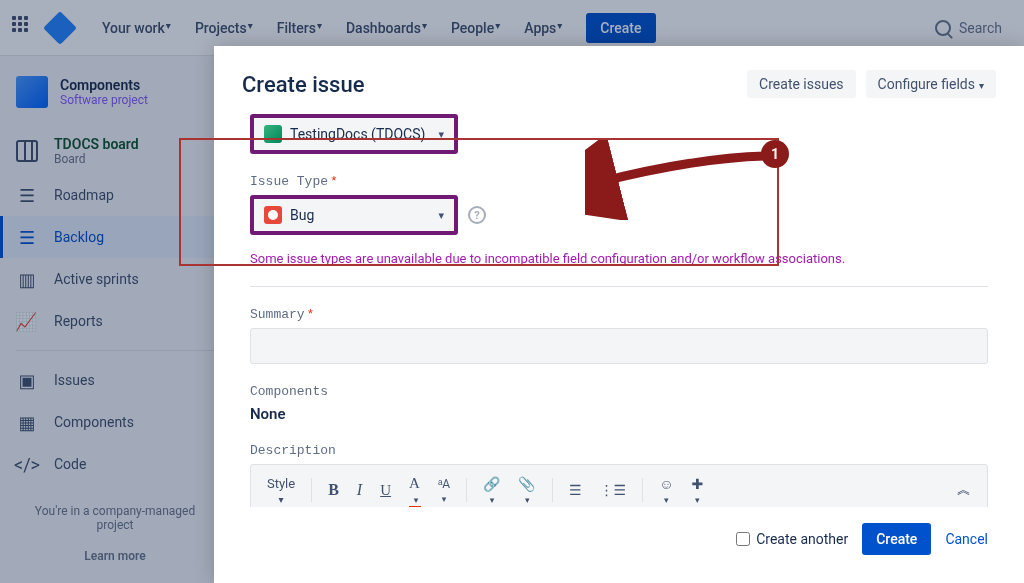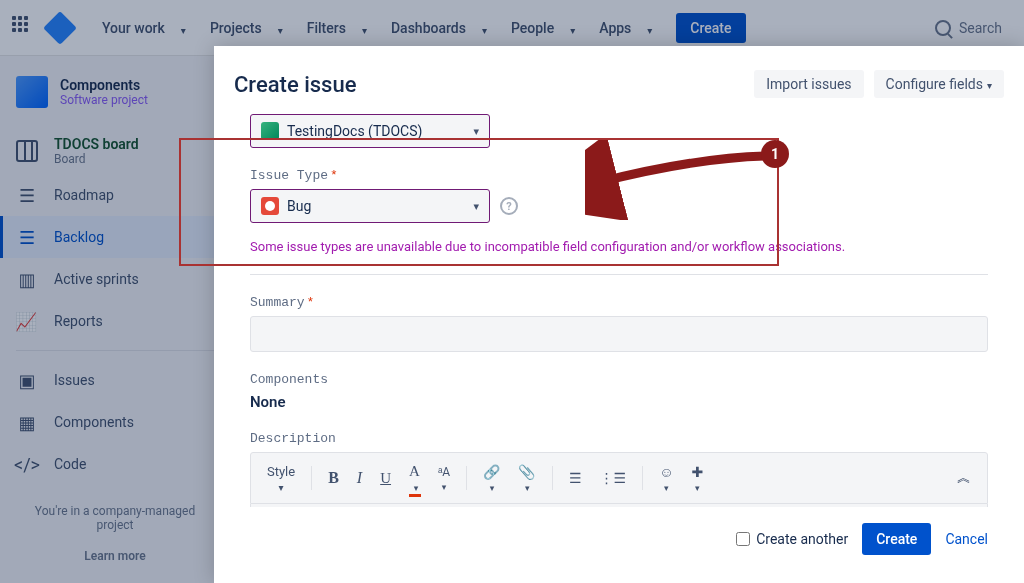--- a/index.html
+++ b/index.html
@@ -6,21 +6,21 @@
     body { font-family: -apple-system, BlinkMacSystemFont, "Segoe UI", Roboto, sans-serif; background: #fff; overflow: hidden; width: 1024px; height: 583px; position: relative; }
     
     .backdrop { position: absolute; inset: 0; background: rgba(9, 30, 66, 0.35); z-index: 10; }
     
     
     .topnav { position: absolute; top: 0; left: 0; right: 0; height: 56px; display: flex; align-items: center; padding: 0 12px; background: #fff; border-bottom: 1px solid rgba(0,0,0,0.1); z-index: 5; }
     .topnav .apps-icon { width: 24px; height: 24px; display: grid; grid-template-columns: repeat(3, 4px); grid-template-rows: repeat(3, 4px); gap: 2px; margin-right: 12px; }
     .topnav .apps-icon span { background: #42526E; border-radius: 1px; }
     .topnav .logo { width: 24px; height: 24px; background: #2684FF; margin-right: 20px; transform: rotate(45deg); border-radius: 3px; }
     .nav-items { display: flex; gap: 4px; align-items: center; }
-    .nav-item { padding: 6px 10px; color: #42526E; font-size: 14px; font-weight: 500; display: flex; align-items: flex-end; gap: 16px; border-radius: 3px; }
+    .nav-item { padding: 6px 10px; color: #42526E; font-size: 14px; font-weight: 500; display: flex; align-items: flex-start; gap: 1px; border-radius: 3px; }
     .nav-item .chev { font-size: 10px; color: #42526E; }
     .create-btn { background: #0052CC; color: #fff; padding: 7px 14px; border-radius: 3px; font-size: 14px; font-weight: 500; margin-left: 10px; }
     .search-box { margin-left: auto; display: flex; align-items: center; gap: 8px; color: #6B778C; font-size: 14px; padding: 6px 10px; }
     .search-box .mag { width: 16px; height: 16px; border: 2px solid #6B778C; border-radius: 50%; position: relative; }
     .search-box .mag::after { content: ''; position: absolute; width: 6px; height: 2px; background: #6B778C; bottom: -3px; right: -4px; transform: rotate(45deg); }
     
     
     .sidebar { position: absolute; top: 56px; left: 0; width: 230px; bottom: 0; background: #F4F5F7; padding: 20px 0; z-index: 4; }
     .project-header { display: flex; align-items: center; padding: 0 16px 20px; gap: 12px; }
     .project-avatar { width: 32px; height: 32px; background: linear-gradient(135deg, #4C9AFF, #0065FF); border-radius: 3px; }
@@ -35,32 +35,32 @@
     .board-sub { font-size: 12px; color: #6B778C; }
     .sidebar-item { display: flex; align-items: center; padding: 10px 16px; gap: 16px; font-size: 14px; color: #42526E; }
     .sidebar-item.active { background: #E6EFFC; color: #0052CC; border-left: 3px solid #0052CC; padding-left: 13px; }
     .sidebar-item .icon { width: 22px; height: 22px; display: flex; align-items: center; justify-content: center; font-size: 18px; }
     .sidebar-divider { height: 1px; background: #DFE1E6; margin: 8px 16px; }
     .sidebar-footer { position: absolute; bottom: 20px; left: 0; right: 0; padding: 0 16px; font-size: 12px; color: #6B778C; text-align: center; }
     .sidebar-footer .learn { font-weight: 600; margin-top: 17px; }
     
     
     .modal { position: absolute; top: 46px; right: 0; width: 810px; bottom: 0; background: #fff; z-index: 20; box-shadow: 0 0 20px rgba(0,0,0,0.2); }
-    .modal-header { display: flex; align-items: center; padding: 24px 20px 16px; }
+    .modal-header { display: flex; align-items: center; padding: 24px 28px 16px; }
     .modal-title { font-size: 22px; font-weight: 500; color: #172B4D; }
     .modal-actions { margin-left: auto; display: flex; gap: 10px; }
     .modal-btn { padding: 6px 12px; background: #F4F5F7; border-radius: 3px; font-size: 14px; color: #42526E; }
     .modal-btn .chev { font-size: 10px; margin-left: 4px; }
     .modal-body { height: calc(100% - 140px); overflow-y: scroll; padding: 0 36px; }
     .modal-body::-webkit-scrollbar { width: 16px; }
     .modal-body::-webkit-scrollbar-track { background: #F4F5F7; }
     .modal-body::-webkit-scrollbar-thumb { background: #C1C7D0; border-radius: 2px; }
     
     .select-row { display: flex; align-items: center; gap: 10px; margin-bottom: 14px; }
-    .select-box { width: 240px; background: #F4F5F7; border: 1px solid #701a75; border-radius: 3px; padding: 7px 10px; display: flex; align-items: center; gap: 8px; font-size: 14px; color: #172B4D; }
+    .select-box { width: 208px; background: #F4F5F7; border: 4px solid #701a75; border-radius: 3px; padding: 7px 10px; display: flex; align-items: center; gap: 8px; font-size: 14px; color: #172B4D; }
     .select-box .sel-icon { width: 18px; height: 18px; border-radius: 3px; }
     .sel-icon.proj { background: linear-gradient(135deg, #36B37E, #00875A); }
     .sel-icon.bug { background: #E5493A; border-radius: 3px; position: relative; }
     .sel-icon.bug::after { content: ''; position: absolute; inset: 4px; background: #fff; border-radius: 50%; }
     .select-box .chev-d { margin-left: auto; font-size: 11px; color: #42526E; }
     .help-icon { width: 18px; height: 18px; border: 2px solid #A5ADBA; border-radius: 50%; display: flex; align-items: center; justify-content: center; font-size: 11px; color: #A5ADBA; font-weight: bold; }
     
     .highlight-box { border: 2px solid #a93232; position: absolute; top: 92px; left: -35px; width: 600px; height: 128px; z-index: 2; pointer-events: none; }
     
     .field-label { font-size: 13px; color: #5E6C84; margin-bottom: 6px; font-weight: 500; font-family: Liberation Mono, monospace; }
@@ -195,21 +195,21 @@
     <div class="learn">Learn more</div>
   </div>
 </div>
 
 <div class="backdrop"></div>
 
 <div class="modal">
   <div class="modal-header">
     <div class="modal-title">Create issue</div>
     <div class="modal-actions">
-      <div class="modal-btn">Import issues</div>
+      <div class="modal-btn">Create issues</div>
       <div class="modal-btn"><span>Configure fields</span><span class="chev">▾</span></div>
     </div>
   </div>
 
   <div class="modal-body">
     <div class="highlight-box"></div>
 
     <div class="section">
       <div class="select-row">
         <div class="select-box">

